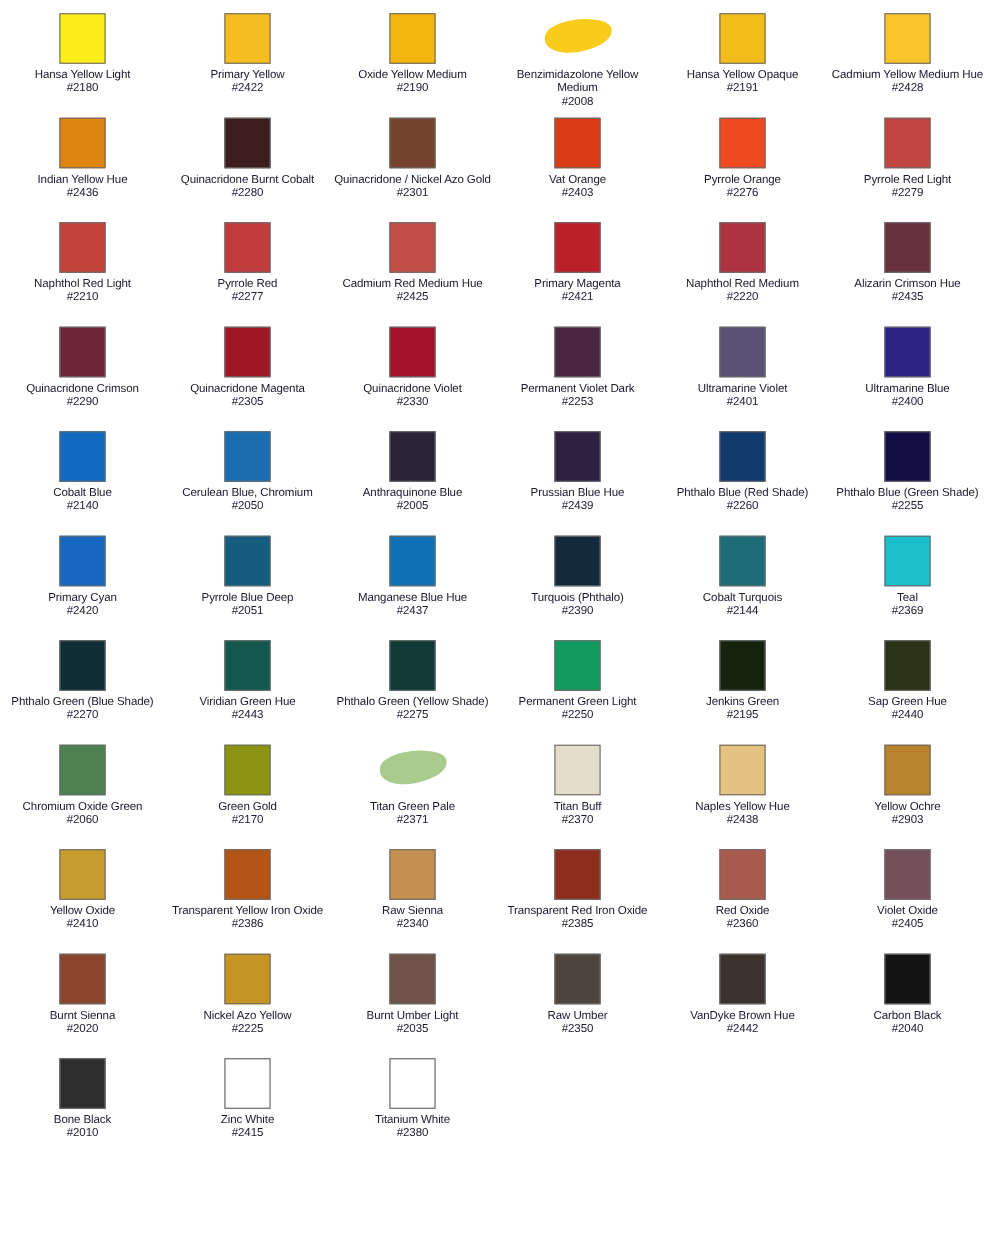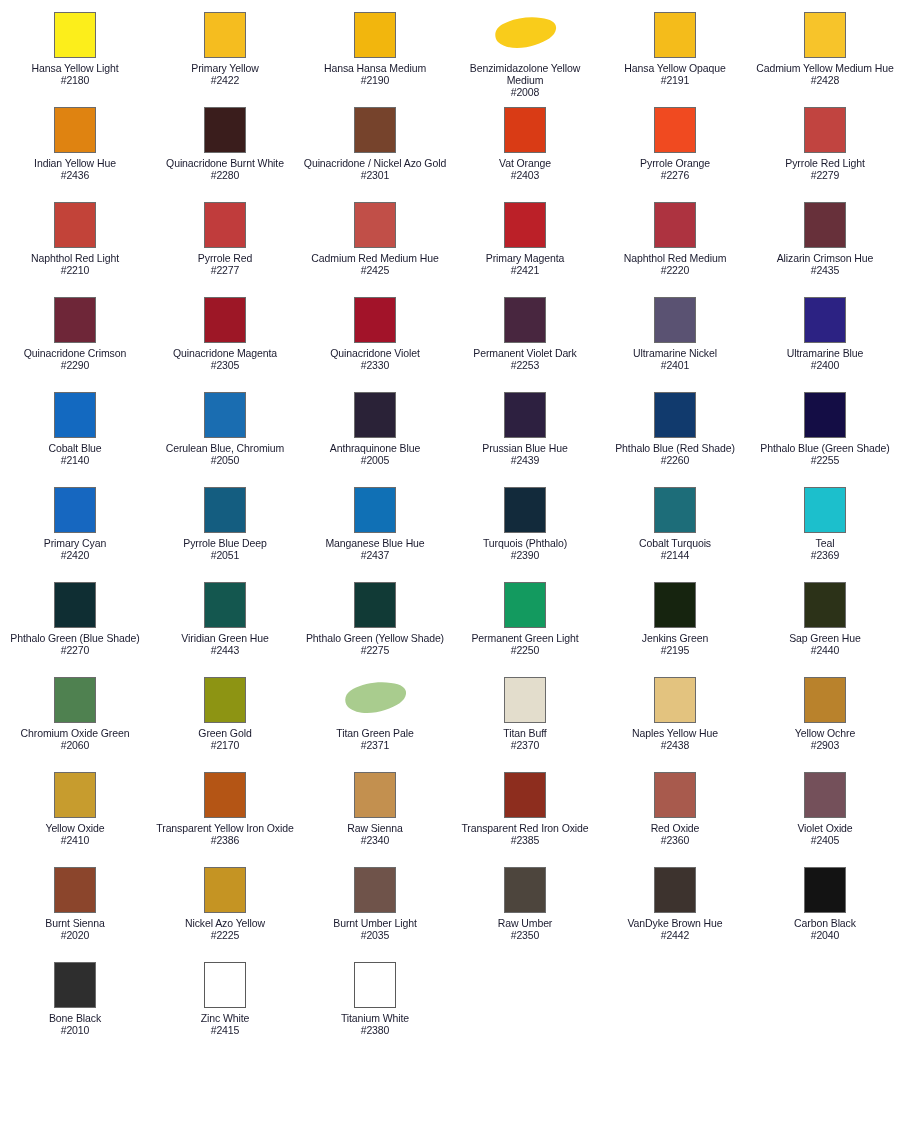--- a/index.html
+++ b/index.html
@@ -83,21 +83,21 @@
     <div class="swatch-cell">
       <div class="chip" style="background: rgb(245, 189, 31);"></div>
       <div class="caption">
         <span class="name">Primary Yellow</span>
         <span class="code">#2422</span>
       </div>
     </div>
     <div class="swatch-cell">
       <div class="chip" style="background: rgb(242, 182, 13);"></div>
       <div class="caption">
-        <span class="name">Hansa Hansa Medium</span>
+        <span class="name">Oxide Yellow Medium</span>
         <span class="code">#2190</span>
       </div>
     </div>
     <div class="swatch-cell">
       <div class="blob">
         <svg viewBox="0 0 68 46" xmlns="http://www.w3.org/2000/svg">
           <path d="M7 30 C2 24, 4 16, 12 12 C22 7, 36 4, 50 6 C60 7, 66 11, 65 17 C64 24, 56 29, 44 33 C32 37, 16 38, 7 30 Z" fill="#f9cc1b"></path>
         </svg>
       </div>
       <div class="caption">
@@ -122,21 +122,21 @@
     <div class="swatch-cell">
       <div class="chip" style="background: rgb(223, 131, 17);"></div>
       <div class="caption">
         <span class="name">Indian Yellow Hue</span>
         <span class="code">#2436</span>
       </div>
     </div>
     <div class="swatch-cell">
       <div class="chip" style="background: rgb(58, 29, 28);"></div>
       <div class="caption">
-        <span class="name">Quinacridone Burnt White</span>
+        <span class="name">Quinacridone Burnt Cobalt</span>
         <span class="code">#2280</span>
       </div>
     </div>
     <div class="swatch-cell">
       <div class="chip" style="background: rgb(118, 67, 44);"></div>
       <div class="caption">
         <span class="name">Quinacridone / Nickel Azo Gold</span>
         <span class="code">#2301</span>
       </div>
     </div>
@@ -227,21 +227,21 @@
     <div class="swatch-cell">
       <div class="chip" style="background: rgb(72, 38, 63);"></div>
       <div class="caption">
         <span class="name">Permanent Violet Dark</span>
         <span class="code">#2253</span>
       </div>
     </div>
     <div class="swatch-cell">
       <div class="chip" style="background: rgb(90, 82, 114);"></div>
       <div class="caption">
-        <span class="name">Ultramarine Nickel</span>
+        <span class="name">Ultramarine Violet</span>
         <span class="code">#2401</span>
       </div>
     </div>
     <div class="swatch-cell">
       <div class="chip" style="background: rgb(44, 34, 131);"></div>
       <div class="caption">
         <span class="name">Ultramarine Blue</span>
         <span class="code">#2400</span>
       </div>
     </div>

